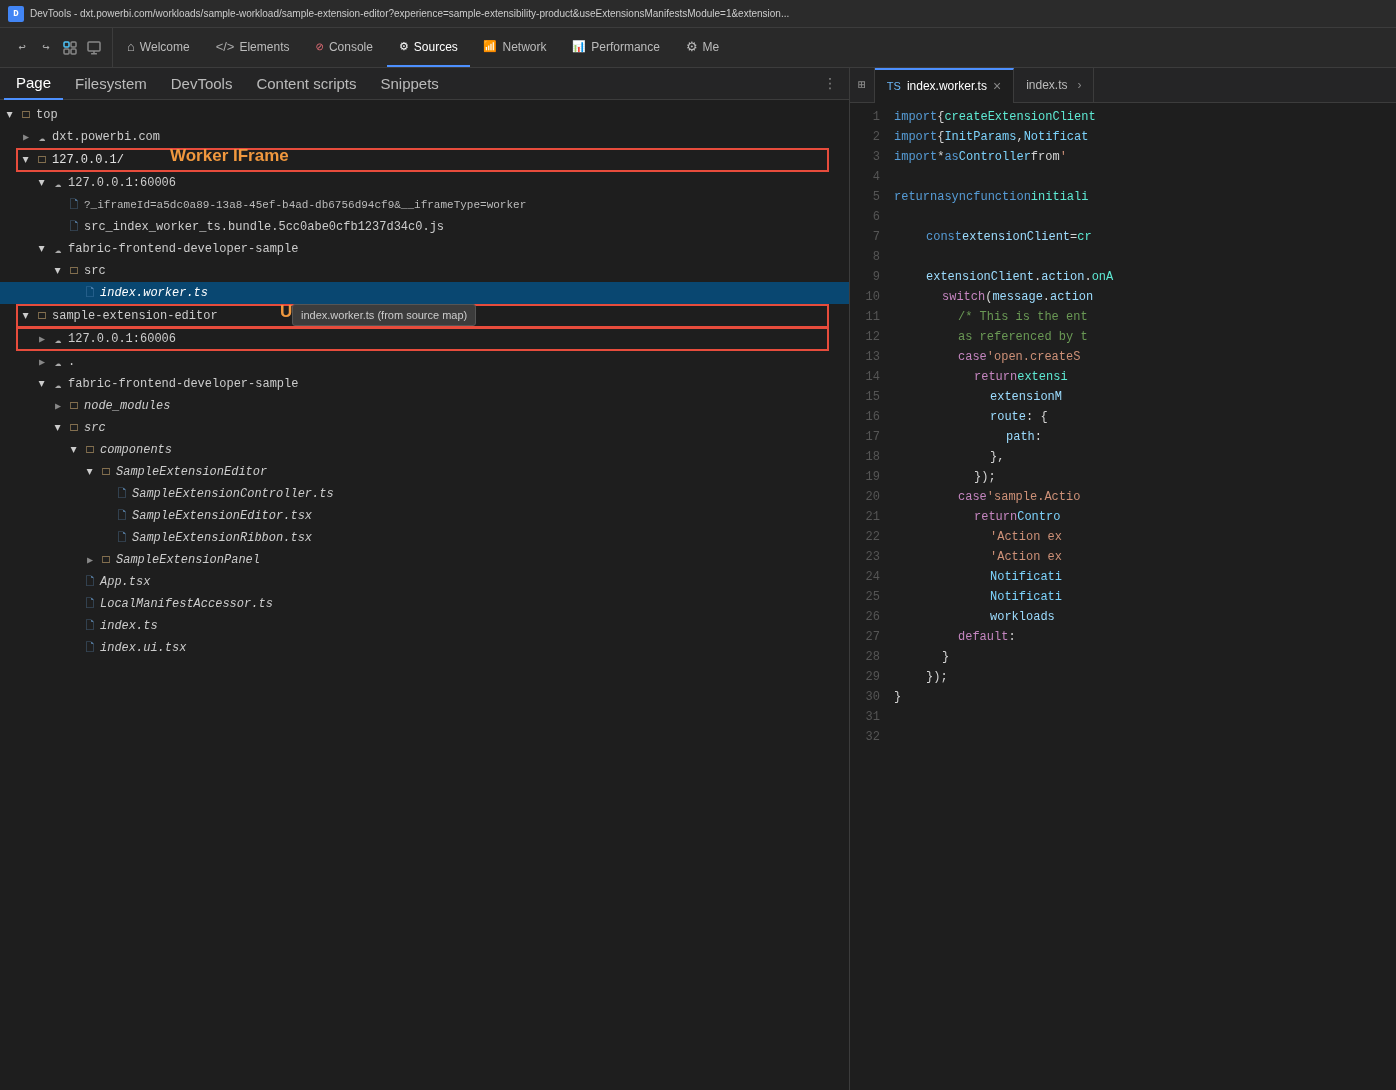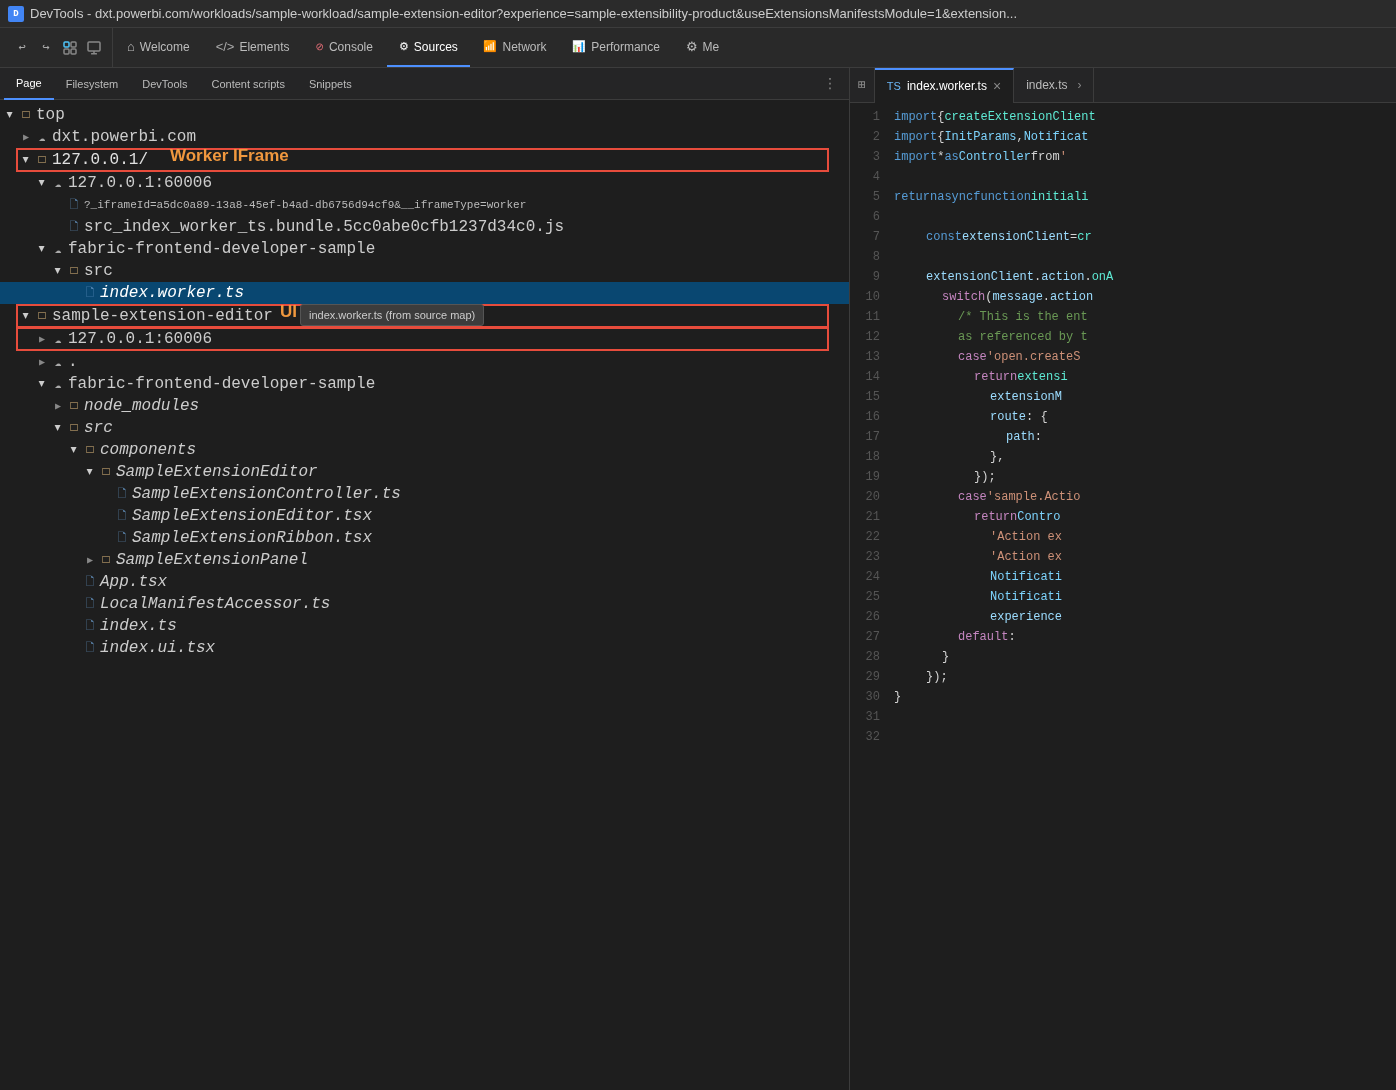--- a/index.html
+++ b/index.html
@@ -26,21 +26,21 @@
     .title-bar-favicon {
       width: 16px;
       height: 16px;
       background: #4285f4;
       border-radius: 2px;
       display: flex; align-items: center; justify-content: center;
       color: white; font-size: 9px; font-weight: bold;
     }
     .title-bar-text {
       color: #ccc;
-      font-size: 13px;
+      font-size: 10px;
       font-family: -apple-system, sans-serif;
       flex: 1;
       overflow: hidden;
       white-space: nowrap;
       text-overflow: ellipsis;
     }
 
     
     .toolbar {
       background: #292929;
@@ -111,21 +111,21 @@
       height: 32px;
       padding: 0 4px;
     }
     .sub-tab {
       padding: 0 12px;
       height: 32px;
       display: flex;
       align-items: center;
       cursor: pointer;
       color: #bbb;
-      font-size: 11px;
+      font-size: 15px;
       font-family: -apple-system, sans-serif;
       white-space: nowrap;
     }
     .sub-tab.active {
       color: #fff;
       border-bottom: 2px solid #4d90fe;
     }
 
     
     .tree-area {
@@ -165,21 +165,21 @@
     .tree-folder-icon {
       width: 14px; height: 14px;
       display: inline-flex; align-items: center; justify-content: center;
       flex-shrink: 0;
     }
     .cloud-icon { color: #aaa; font-size: 11px; }
     .folder-icon { color: #dcb67a; font-size: 12px; }
     .file-icon { color: #ccc; font-size: 11px; }
     .file-icon.ts { color: #6494c2; }
 
-    .tree-label { font-size: 16px; }
+    .tree-label { font-size: 12px; }
     .tree-label.italic { font-style: italic; }
 
     
     .tooltip-box {
       position: absolute;
       background: #3c3c3c;
       border: 1px solid #555;
       color: #ccc;
       font-size: 11px;
       font-family: -apple-system, sans-serif;
@@ -406,21 +406,21 @@
         <span class="tree-label">src</span>
       </div>
 
       <div style="position:relative;">
         <div class="tree-item selected" style="padding-left: 68px;">
           <span class="tree-arrow empty">▶</span>
           <span class="tree-folder-icon file-icon ts">🗋</span>
           <span class="tree-label italic">index.worker.ts</span>
         </div>
 
-        <div class="tooltip-box" style="position:absolute; top:22px; left:300px; z-index:50;">index.worker.ts (from source map)</div>
+        <div class="tooltip-box" style="position:absolute; top:22px; left:292px; z-index:50;">index.worker.ts (from source map)</div>
       </div>
 
       <div style="position:relative; margin:1px 0;">
         <div class="tree-item" style="padding-left: 20px;">
           <span class="tree-arrow expanded">▶</span>
           <span class="tree-folder-icon folder-icon">□</span>
           <span class="tree-label">sample-extension-editor</span>
         </div>
 
         <div style="position:absolute; top:-1px; left:16px; right:20px; height:24px; border:2px solid #e74c3c; pointer-events:none; z-index:10;"></div>
@@ -728,21 +728,21 @@
             <span class="type">Notificati</span>
         </div>
 
         <div class="code-line">
           <span class="ind6"></span>
             <span class="type">Notificati</span>
         </div>
 
         <div class="code-line">
           <span class="ind6"></span>
-            <span class="var">experience</span>
+            <span class="var">workloads</span>
         </div>
 
         <div class="code-line">
           <span class="ind4"></span>
             <span class="kw2">default</span>
             <span class="plain">:</span>
         </div>
 
 
         <div class="code-line">

